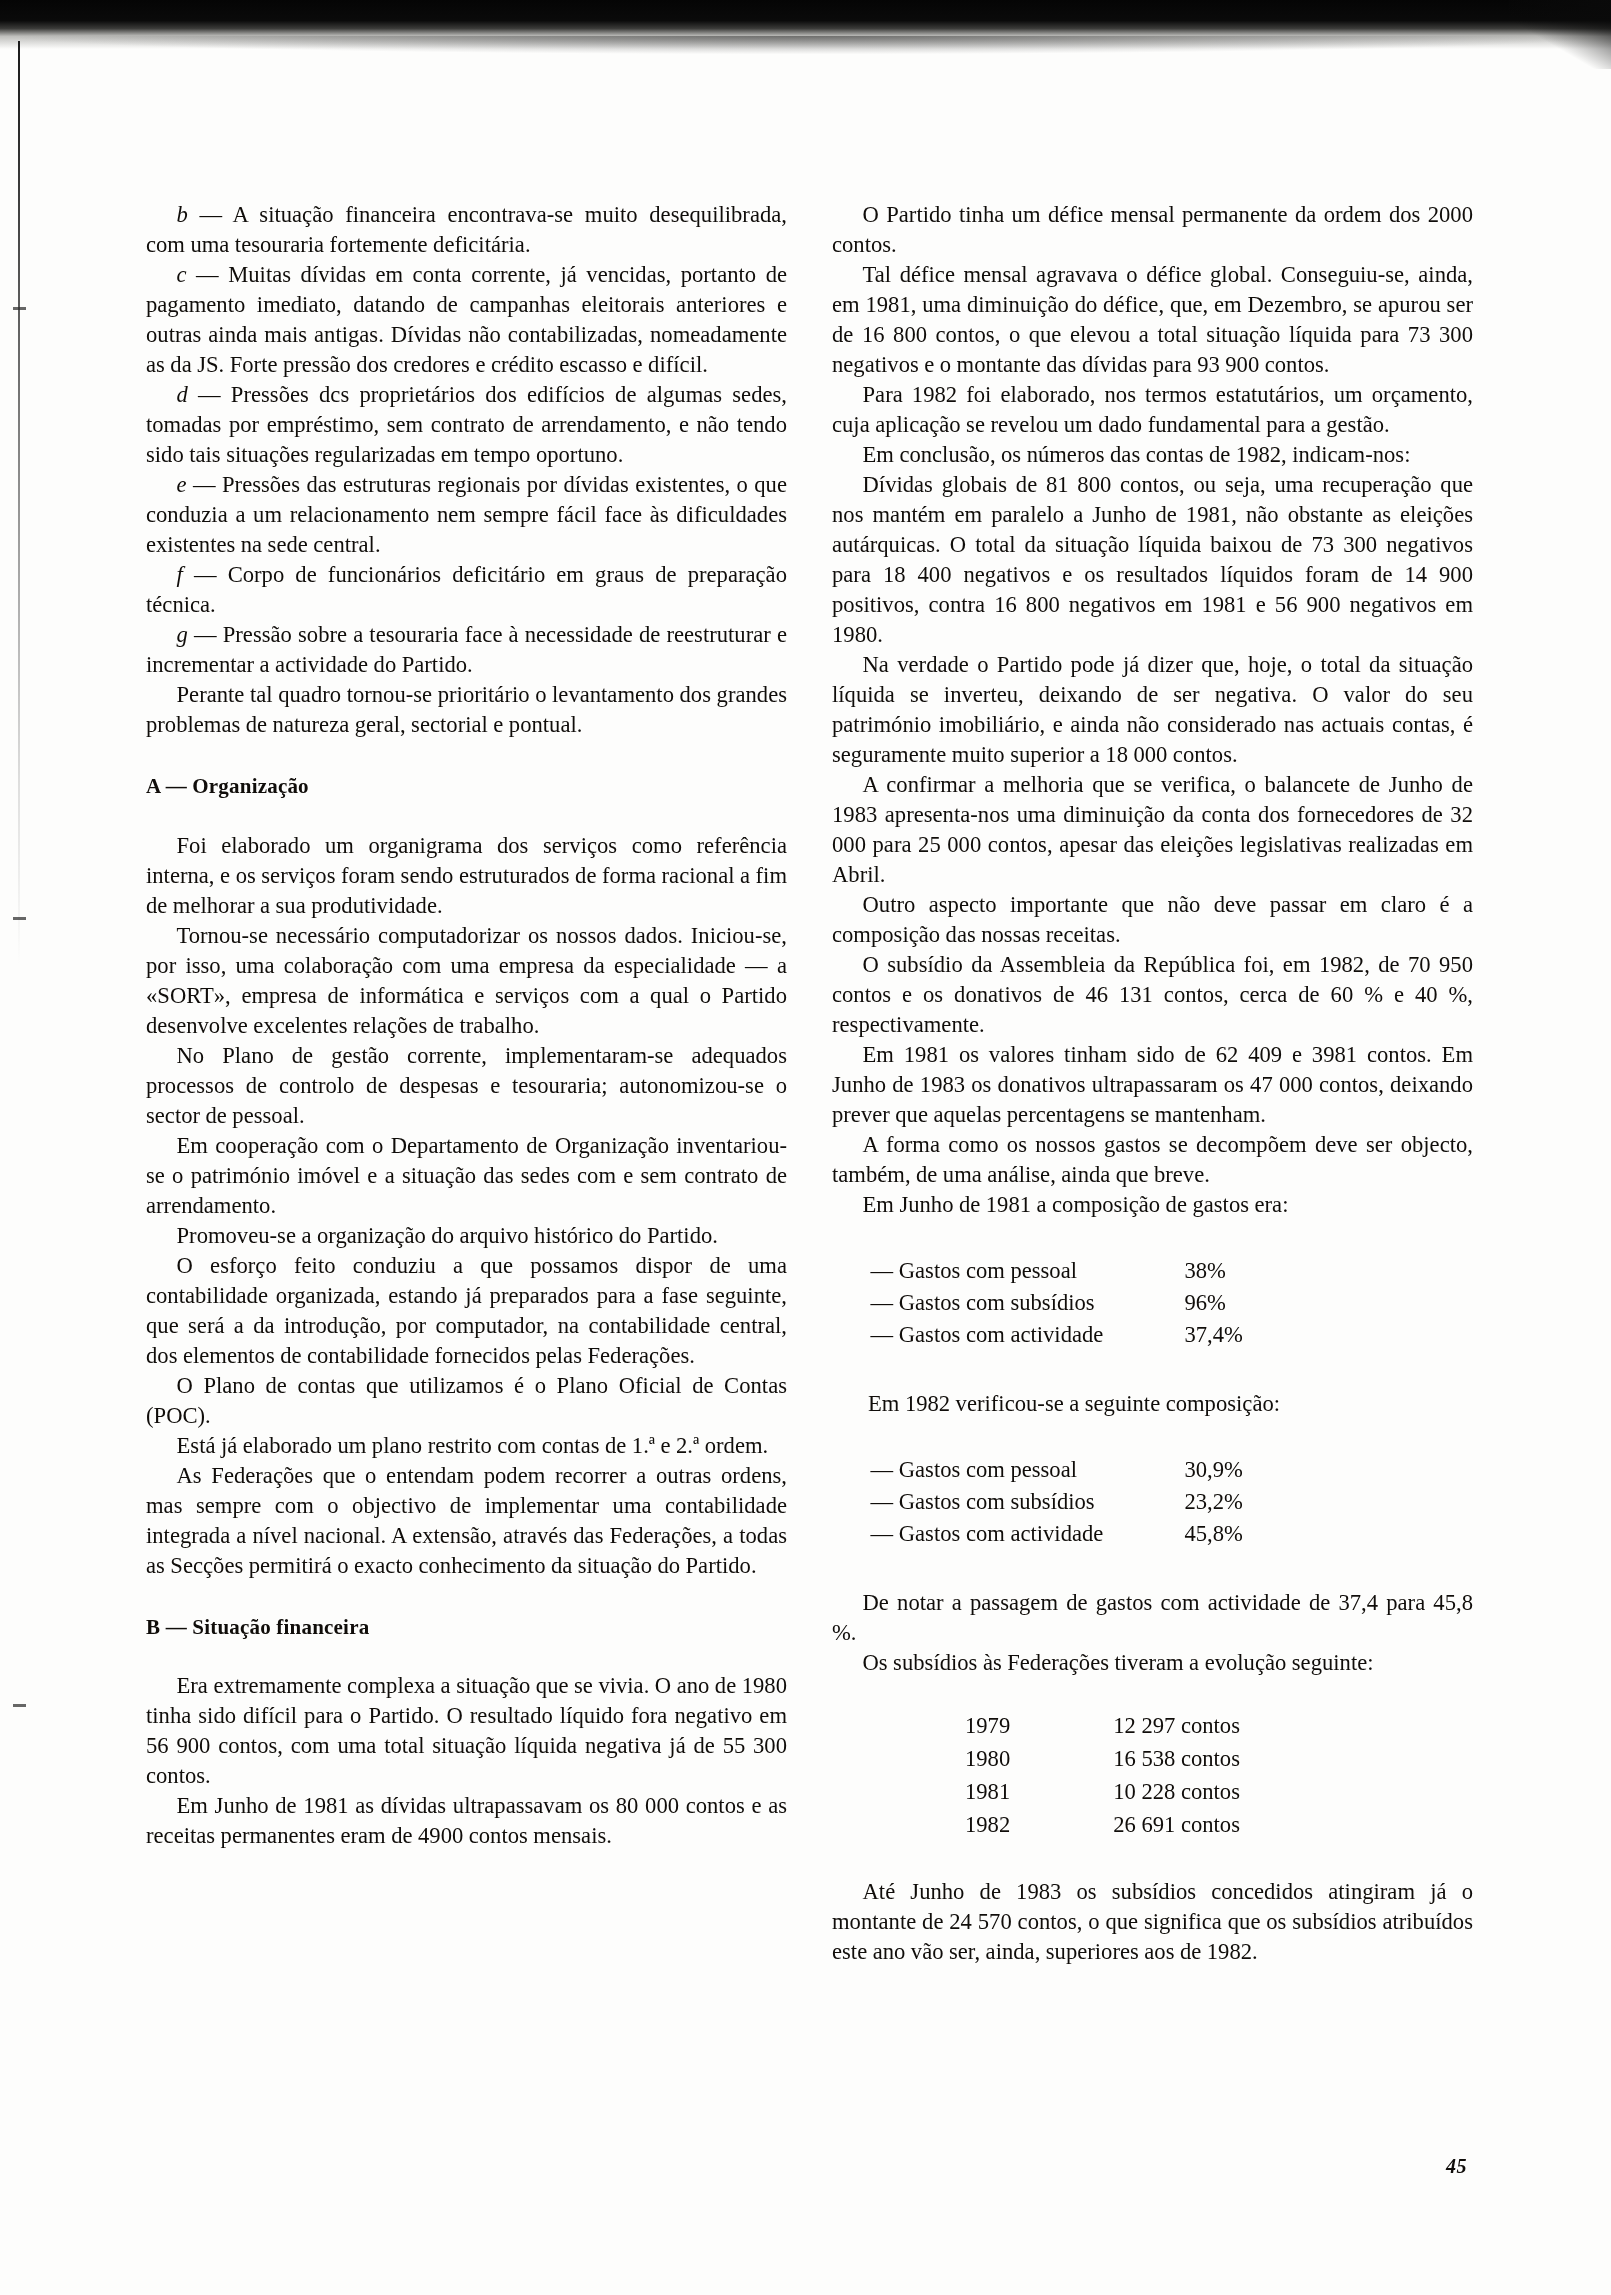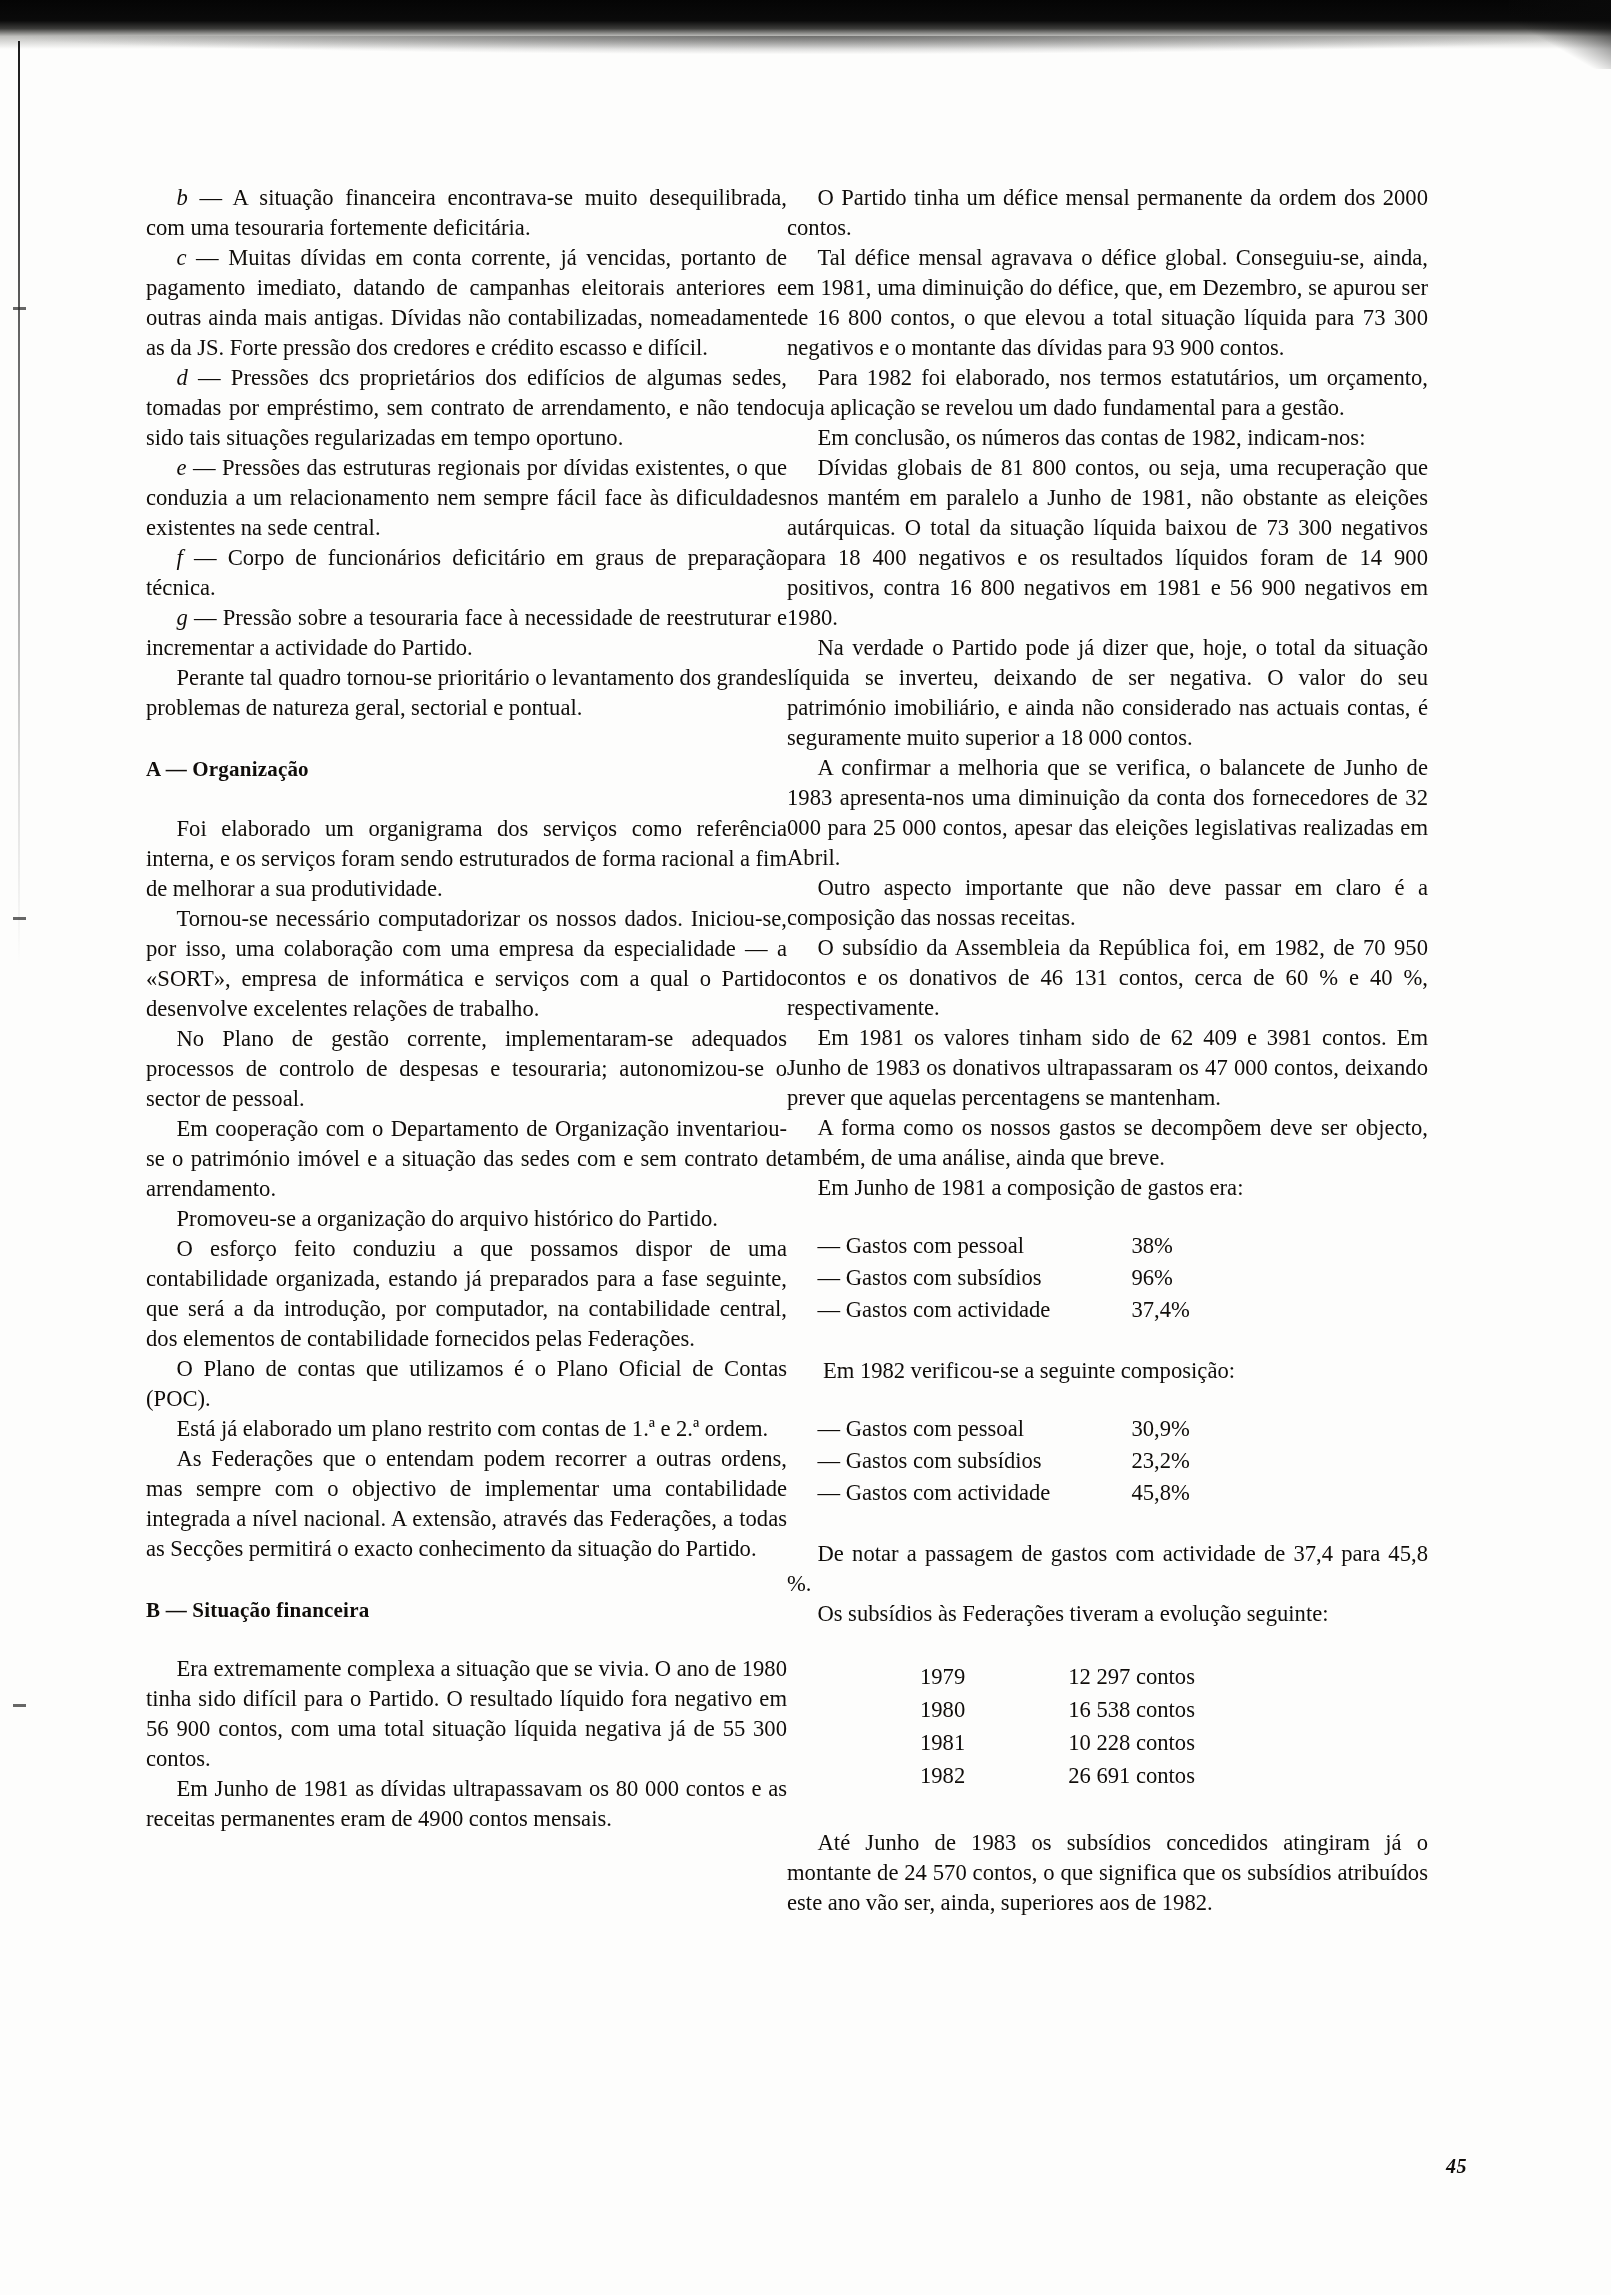--- a/index.html
+++ b/index.html
@@ -60,24 +60,25 @@
     width: 103px; height: 69px;
     background: linear-gradient(210deg,
                 rgba(10,10,10,0.92) 0%, rgba(10,10,10,0.55) 28%,
                 rgba(255,255,255,0) 62%);
     pointer-events: none;
   }
 
   
   .columns {
     position: absolute;
-    top: 183px;
+    top: 200px;
     left: 146px;
     width: 1327px;
     display: flex;
+    gap: 45px;
   }
   .col {
     width: 641px;
   }
   .col--right { width: 641px; }
 
   p.para,
   p.cont {
     margin: 0;
     font-size: 22.6px;
@@ -100,21 +101,21 @@
     line-height: 30px;
     font-weight: bold;
     letter-spacing: 0.2px;
   }
 
   .gap-before-head { height: 31px; }
   .gap-after-head  { height: 29.5px; }
 
   
   .pct-block {
-    margin: 0;
+    margin: 8px;
     padding: 0;
     list-style: none;
   }
   .pct-row {
     display: flex;
     font-size: 22.6px;
     line-height: 32px;
     padding-left: 30.5px;
   }
   .pct-label { width: 314px; white-space: nowrap; }

